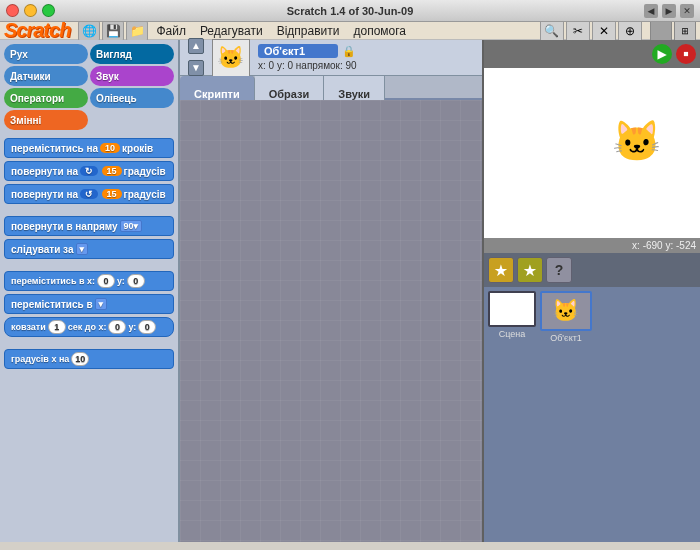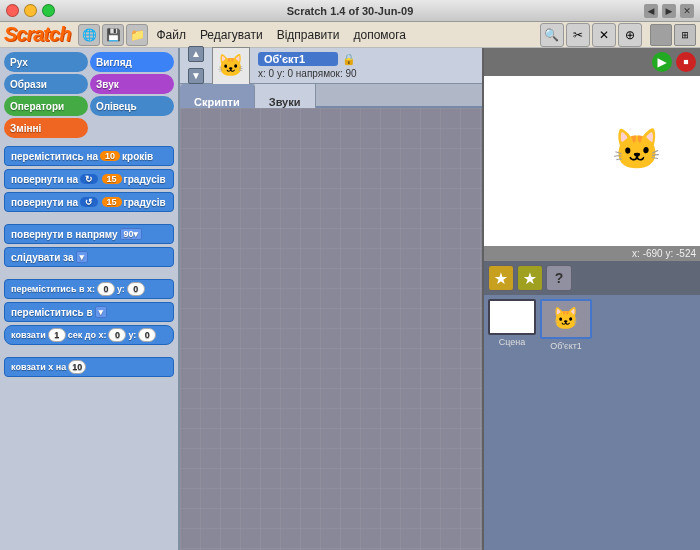--- a/index.html
+++ b/index.html
@@ -57,21 +57,21 @@
       display: flex;
       align-items: center;
       justify-content: center;
       font-size: 9px;
       color: #333;
     }
 
     
     .menu-bar {
       background: #e8e0d0;
-      height: 26px;
+      height: 18px;
       display: flex;
       align-items: center;
       padding: 0 4px;
       border-bottom: 1px solid #bbb;
       gap: 2px;
     }
     .scratch-logo {
       font-size: 20px;
       font-weight: 900;
       color: #ff6600;
@@ -159,21 +159,21 @@
       font-size: 10px;
       font-weight: bold;
       color: white;
       display: flex;
       align-items: center;
       padding: 0 6px;
       text-shadow: 0 1px 1px rgba(0,0,0,0.4);
     }
     .cat-motion { background: #4488cc; }
     .cat-control { background: #e8a020; }
-    .cat-looks { background: #3b82f6; }
+    .cat-looks { background: #0369a1; }
     .cat-sensing { background: #4488cc; }
     .cat-sound { background: #aa44cc; }
     .cat-operators { background: #44aa44; }
     .cat-pen { background: #4488cc; }
     .cat-variables { background: #ee6622; }
 
     .blocks-list {
       flex: 1;
       overflow-y: auto;
       padding: 4px;
@@ -502,21 +502,21 @@
     <div class="layout-btn" style="display:inline-flex;align-items:center;justify-content:center;font-size:9px;">⊞</div>
   </div>
 </div>
 
 <div class="main-content">
 
   <div class="blocks-panel">
     <div class="category-grid">
       <button class="cat-btn cat-motion">Рух</button>
       <button class="cat-btn cat-looks">Вигляд</button>
-      <button class="cat-btn cat-sensing">Образи</button>
+      <button class="cat-btn cat-sensing">Датчики</button>
       <button class="cat-btn cat-sound">Звук</button>
       <button class="cat-btn cat-operators">Оператори</button>
       <button class="cat-btn cat-pen">Олівець</button>
       <button class="cat-btn cat-variables">Змінні</button>
     </div>
 
     <div class="blocks-list">
 
       <div class="block block-blue">
         <span>переміститись на </span>
@@ -569,21 +569,21 @@
         <span class="block-input">1</span>
         <span> сек до х:</span>
         <span class="block-input">0</span>
         <span> у:</span>
         <span class="block-input">0</span>
       </div>
 
       <div class="block-gap"></div>
 
       <div class="block block-blue" style="font-size:9px;">
-        <span>ковзати х на </span>
+        <span>градусів х на </span>
         <span class="block-input">10</span>
       </div>
     </div>
   </div>
 
   <div class="script-area-container">
 
     <div class="sprite-header">
       <div style="display:flex;gap:4px;flex-direction:column;">
         <div class="arrow-btn" style="font-size:10px;">▲</div>
@@ -598,20 +598,21 @@
         <div class="sprite-coords">
           <span>х: </span><span>0</span>
           <span>  у: </span><span>0</span>
           <span>  напрямок: </span><span>90</span>
         </div>
       </div>
     </div>
 
     <div class="tabs-bar">
       <div class="tab active">Скрипти</div>
+      <div class="tab">Образи</div>
       <div class="tab">Звуки</div>
     </div>
 
     <div class="script-canvas"></div>
   </div>
 
   <div class="stage-area">
 
     <div class="stage-controls">
       <div class="green-flag">▶</div>

